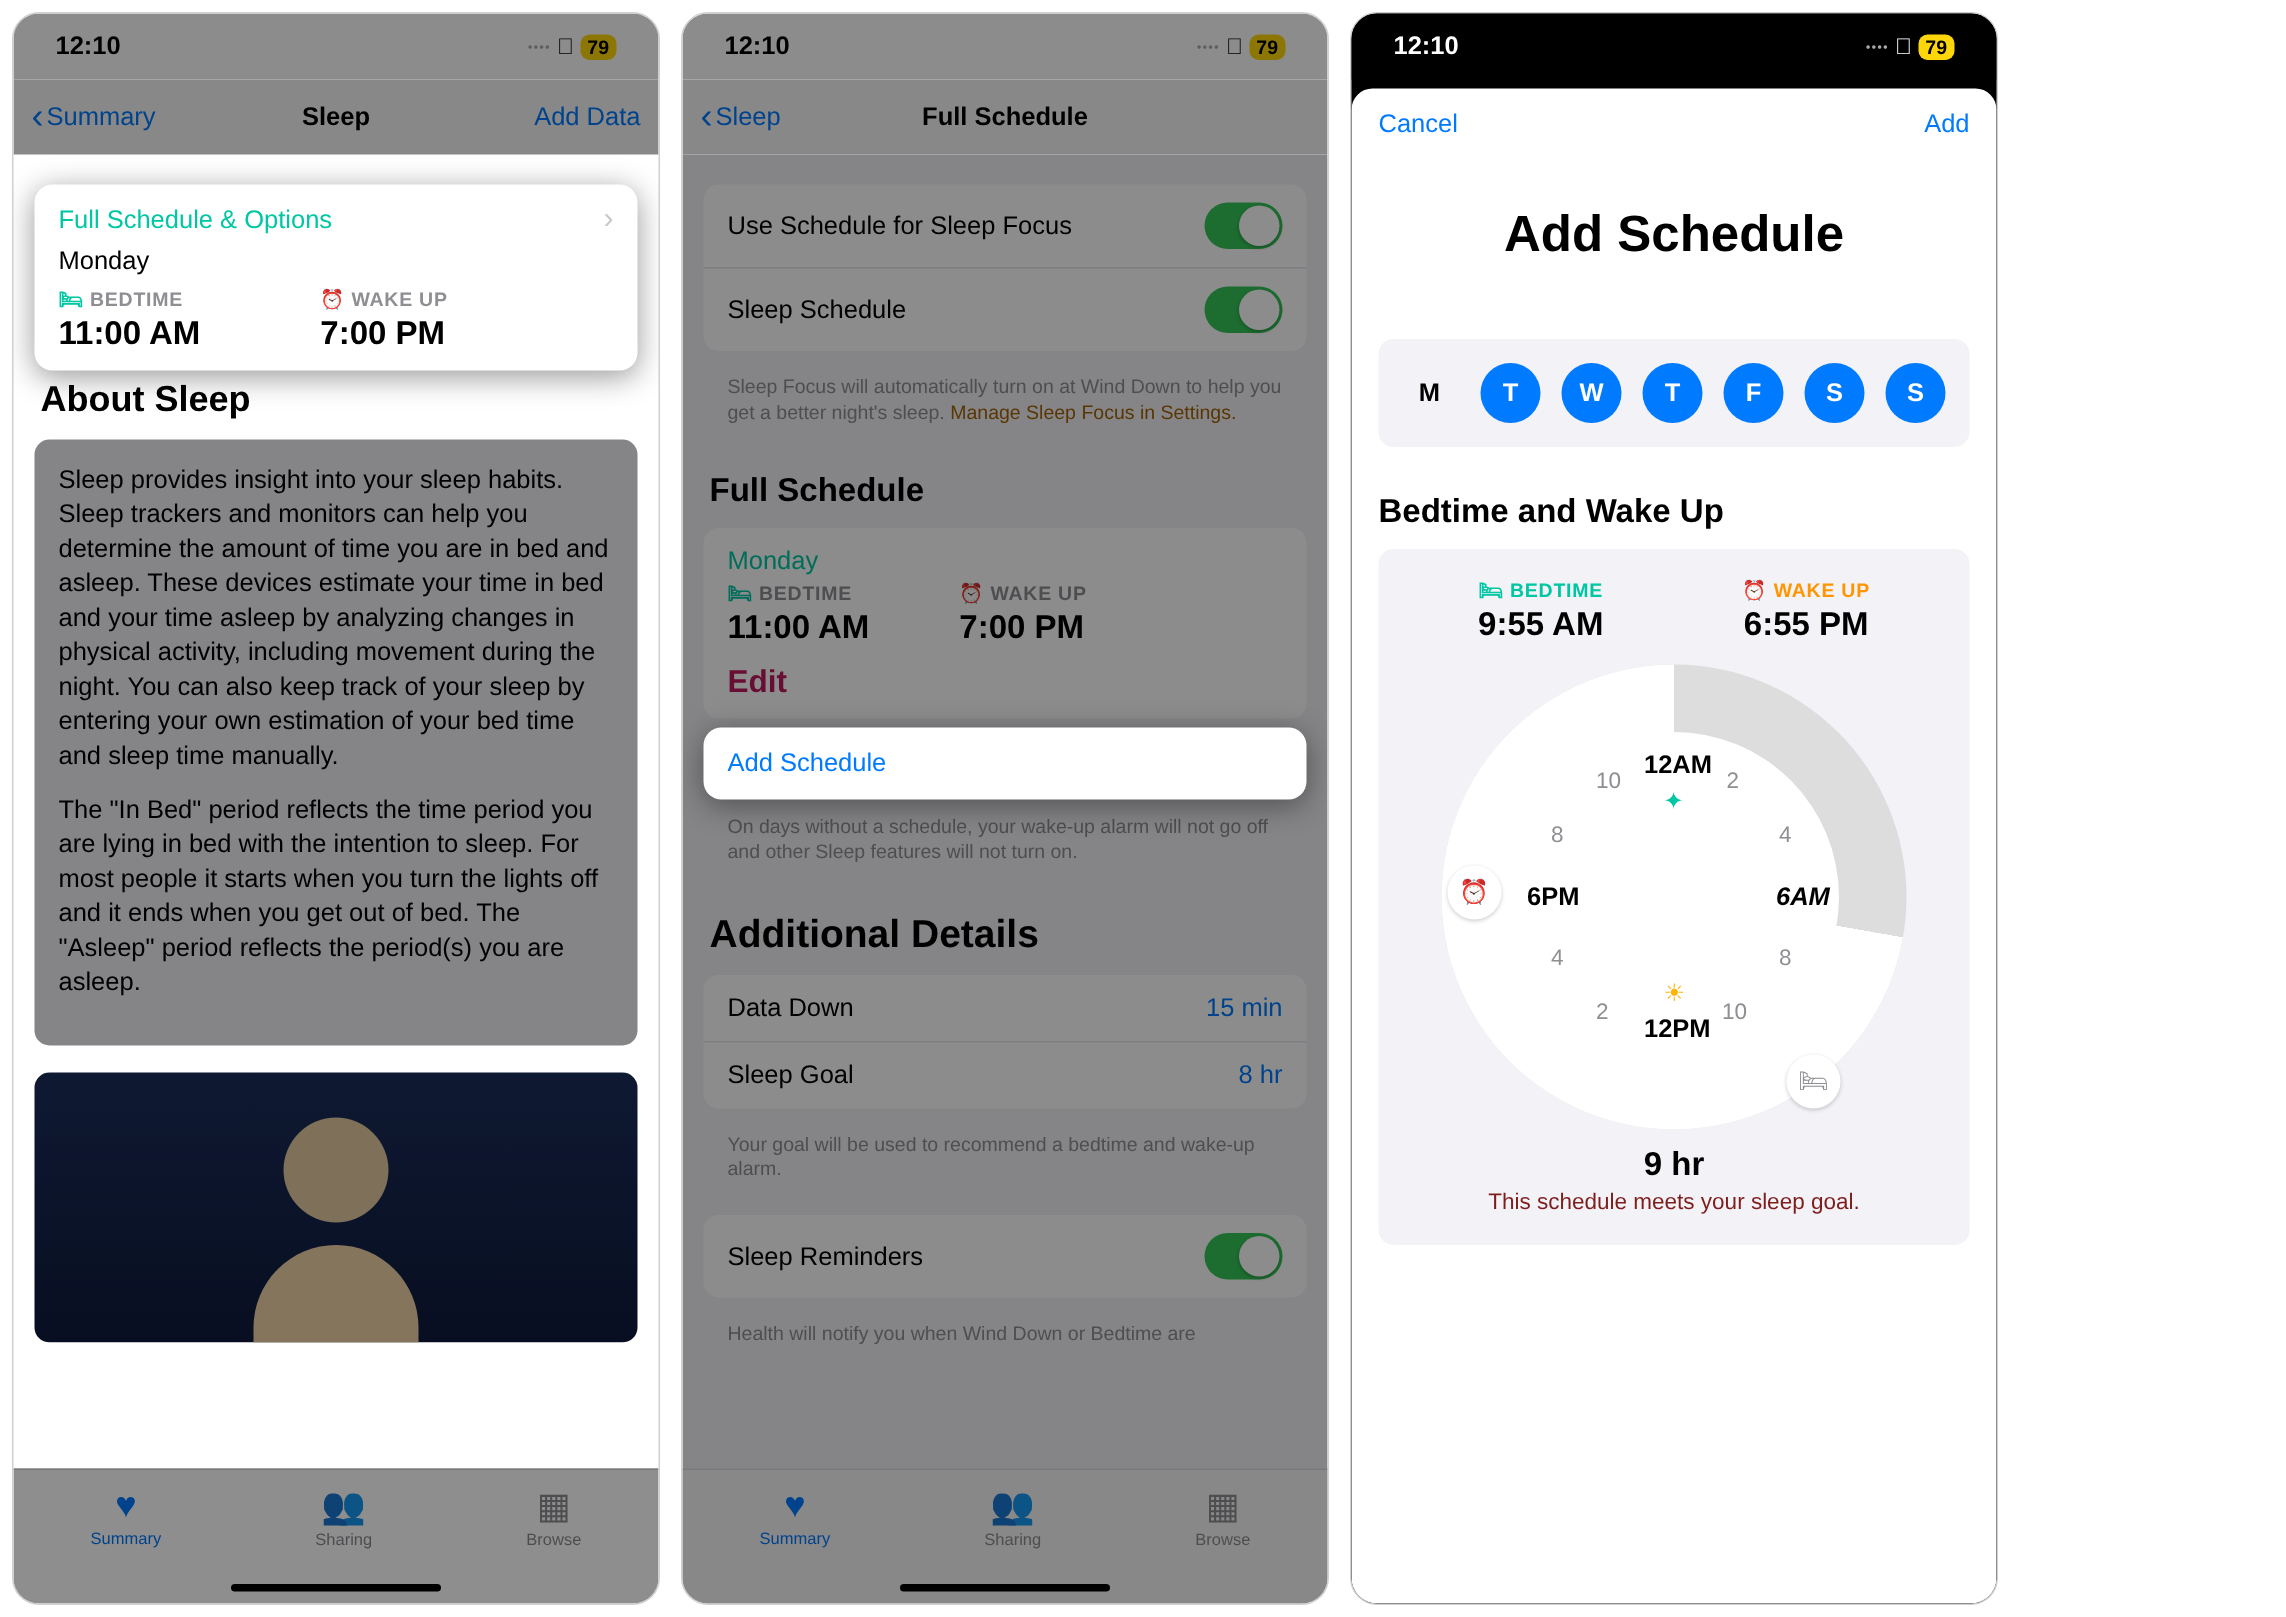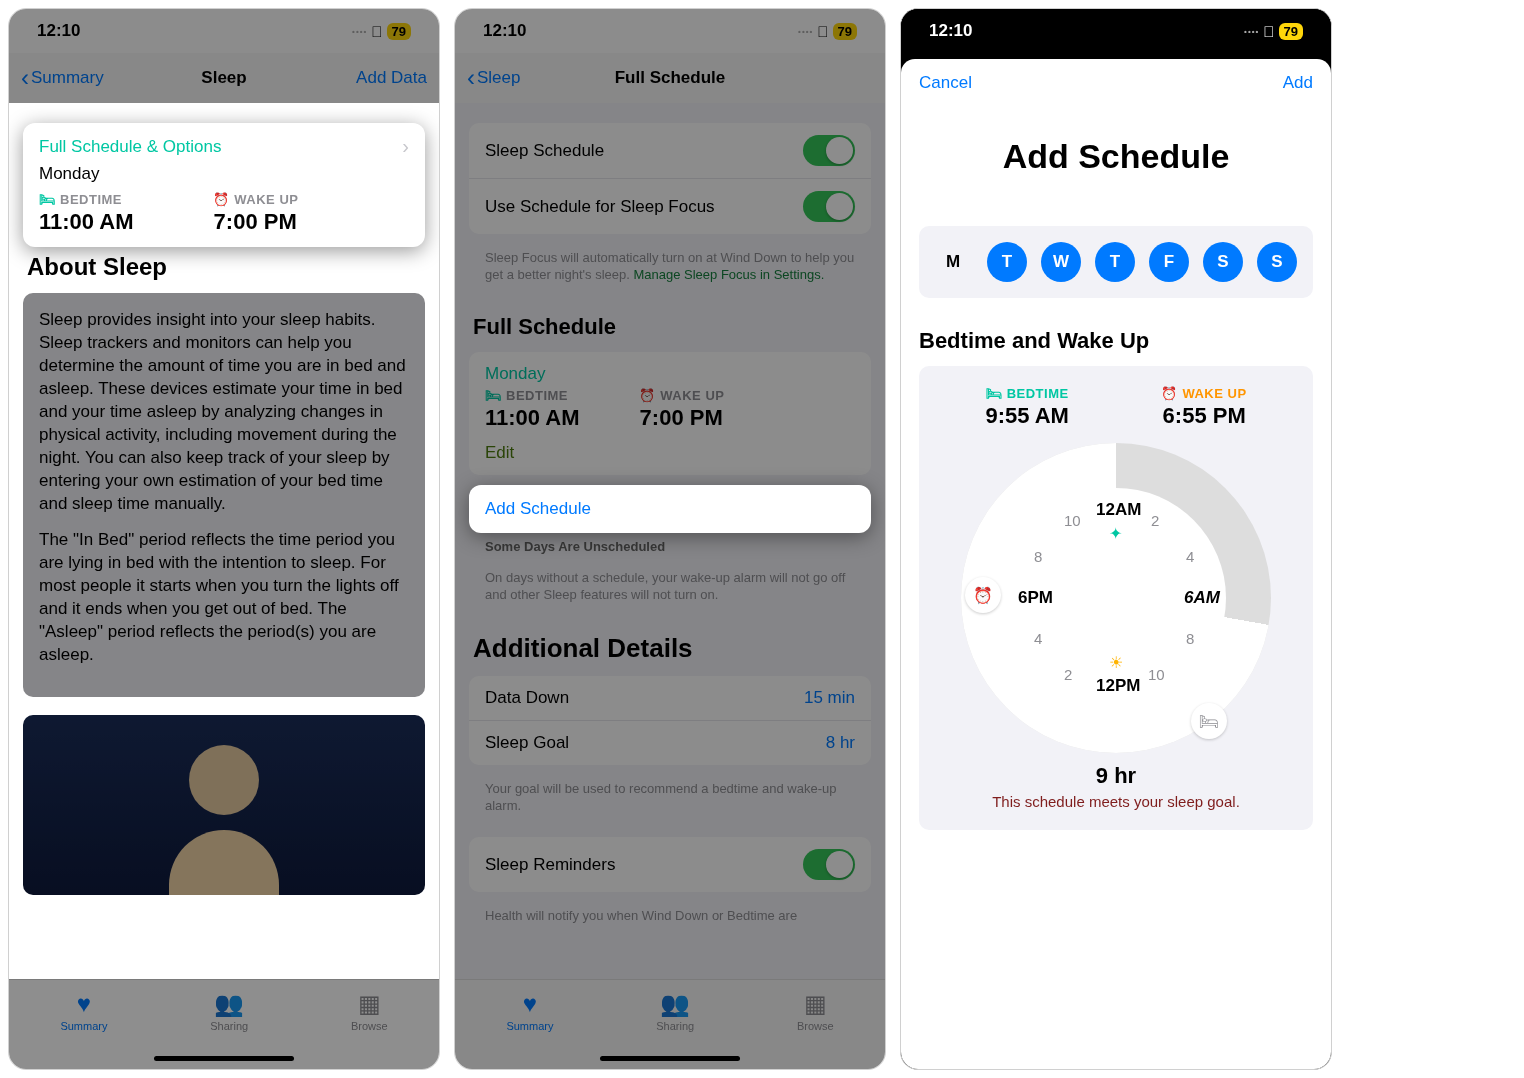--- a/index.html
+++ b/index.html
@@ -38,24 +38,24 @@
 .tab.active { color: #007aff; }
 .tab-icon { font-size: 24px; display: block; margin-bottom: 2px; }
 .home-ind { position: absolute; bottom: 8px; left: 50%; transform: translateX(-50%); width: 140px; height: 5px; background: #000; border-radius: 3px; }
 
 .list-group { background: #fff; border-radius: 10px; margin: 12px 0; }
 .list-row { display: flex; justify-content: space-between; align-items: center; padding: 12px 16px; border-bottom: 0.5px solid #e5e5ea; font-size: 17px; }
 .list-row:last-child { border-bottom: none; }
 .toggle { width: 52px; height: 31px; background: #34c759; border-radius: 16px; position: relative; }
 .toggle::after { content: ''; width: 27px; height: 27px; background: #fff; border-radius: 50%; position: absolute; right: 2px; top: 2px; box-shadow: 0 1px 3px rgba(0,0,0,0.3); }
 .footer-text { font-size: 13px; color: #8e8e93; padding: 4px 16px 10px; line-height: 1.3; }
-.footer-text .link { color: #15803d; }
+.footer-text .link { color: #a16207; }
 .sched-card { background: #fff; border-radius: 10px; padding: 12px 16px; }
 .sched-day { color: #00c7a3; font-size: 17px; font-weight: 500; }
-.edit-link { color: #4d7c0f; font-size: 17px; padding: 10px 16px 4px; }
+.edit-link { color: #be185d; font-size: 21px; padding: 10px 16px 4px; font-weight: bold; }
 .add-sched-highlight { background: #fff; border-radius: 10px; padding: 14px 16px; color: #007aff; font-size: 17px; box-shadow: 0 2px 14px rgba(0,0,0,0.3); margin: 6px 0; }
 .val-blue { color: #007aff; }
 
 .modal-sheet { background: #fff; border-radius: 14px 14px 0 0; position: absolute; top: 50px; left: 0; right: 0; bottom: 0; }
 .modal-nav { display: flex; justify-content: space-between; padding: 14px 18px; font-size: 17px; }
 .modal-title { font-size: 34px; font-weight: 700; text-align: center; margin: 30px 0 50px; }
 .sect-label { font-size: 22px; font-weight: 700; margin: 0 18px 12px; }
 .days-card { background: #f2f2f7; border-radius: 10px; margin: 0 18px 30px; padding: 16px 14px; display: flex; align-items: center; gap: 14px; }
 .day-chip { width: 40px; height: 40px; border-radius: 50%; display: flex; align-items: center; justify-content: center; font-size: 17px; font-weight: 600; }
 .day-chip.off { color: #000; background: transparent; }
@@ -162,25 +162,25 @@
       <div class="nav-back">
         <span style="font-size:24px;">‹</span>
         <span>Sleep</span>
       </div>
       <div class="nav-title">Full Schedule</div>
       <div></div>
     </div>
     <div class="content" style="background:#f2f2f7; height:calc(100% - 94px); padding-top:8px;">
       <div class="list-group">
         <div class="list-row">
+          <span>Use Schedule for Sleep Focus</span>
+          <div class="toggle"></div>
+        </div>
+        <div class="list-row">
           <span>Sleep Schedule</span>
-          <div class="toggle"></div>
-        </div>
-        <div class="list-row">
-          <span>Use Schedule for Sleep Focus</span>
           <div class="toggle"></div>
         </div>
       </div>
       <div class="footer-text">
         <span>Sleep Focus will automatically turn on at Wind Down to help you get a better night's sleep. </span><span class="link">Manage Sleep Focus in Settings.</span>
       </div>
       <div class="section-h" style="font-size:22px;">Full Schedule</div>
       <div class="sched-card">
         <div class="sched-day">Monday</div>
         <div class="time-row" style="gap:60px; margin-top:4px;">
@@ -195,21 +195,20 @@
             <div class="time-label">
                 <span style="color:#ff9500">⏰</span>
                 <span>WAKE UP</span>
               </div>
             <div class="time-val">7:00 PM</div>
           </div>
         </div>
         <div class="edit-link" style="padding:12px 0 0;">Edit</div>
       </div>
       <div style="height:60px;"></div>
-      <div class="footer-text" style="font-weight:600; color:#666;">Some Days Are Unscheduled</div>
       <div class="footer-text">On days without a schedule, your wake-up alarm will not go off and other Sleep features will not turn on.</div>
       <div class="section-h" style="font-size:26px;">Additional Details</div>
       <div class="list-group">
         <div class="list-row">
           <span>Data Down</span>
           <span class="val-blue">15 min</span>
         </div>
         <div class="list-row">
           <span>Sleep Goal</span>
           <span class="val-blue">8 hr</span>

